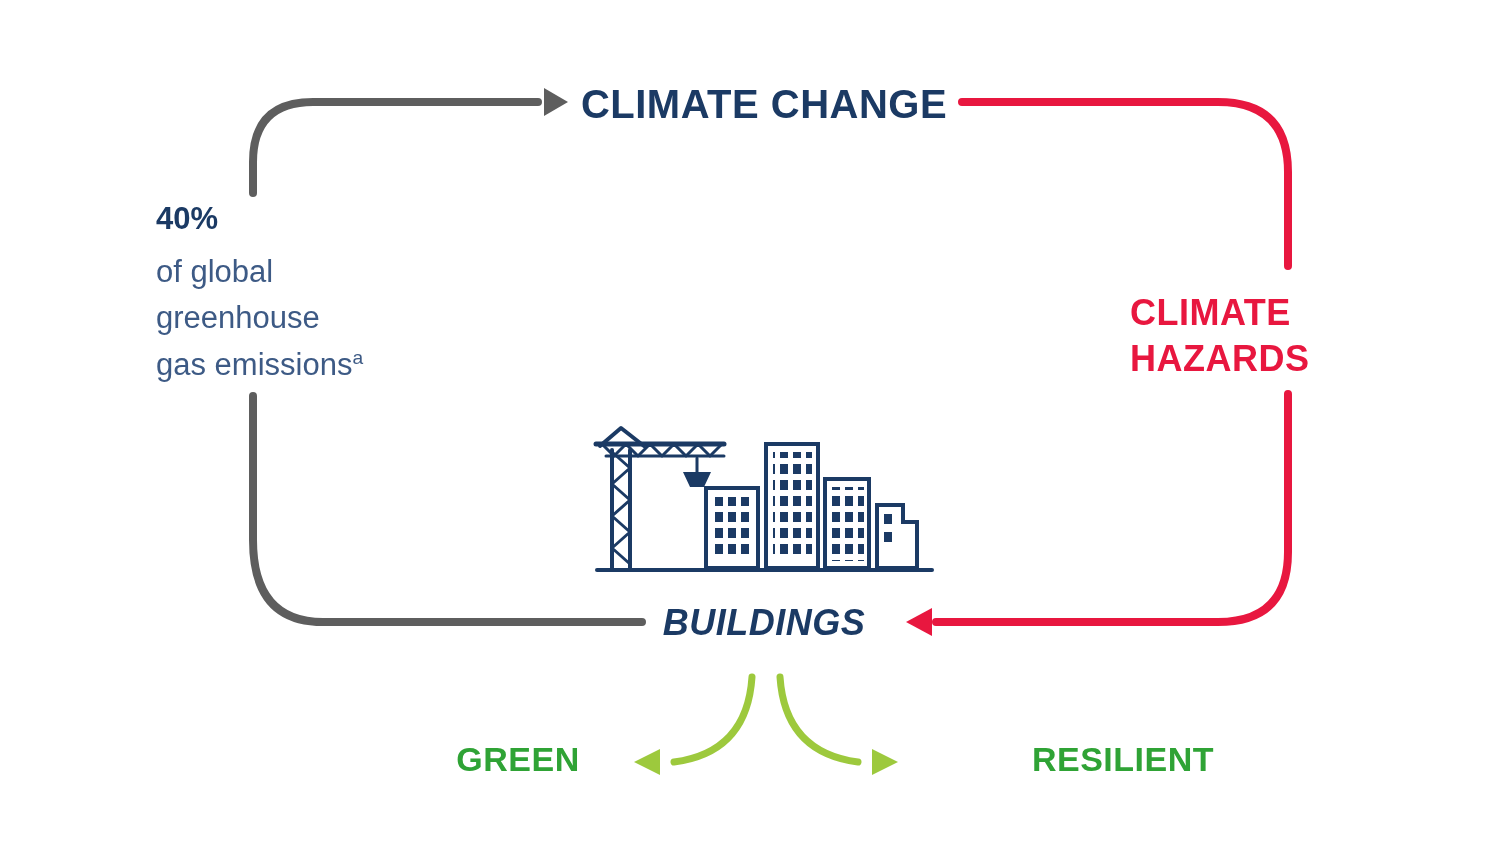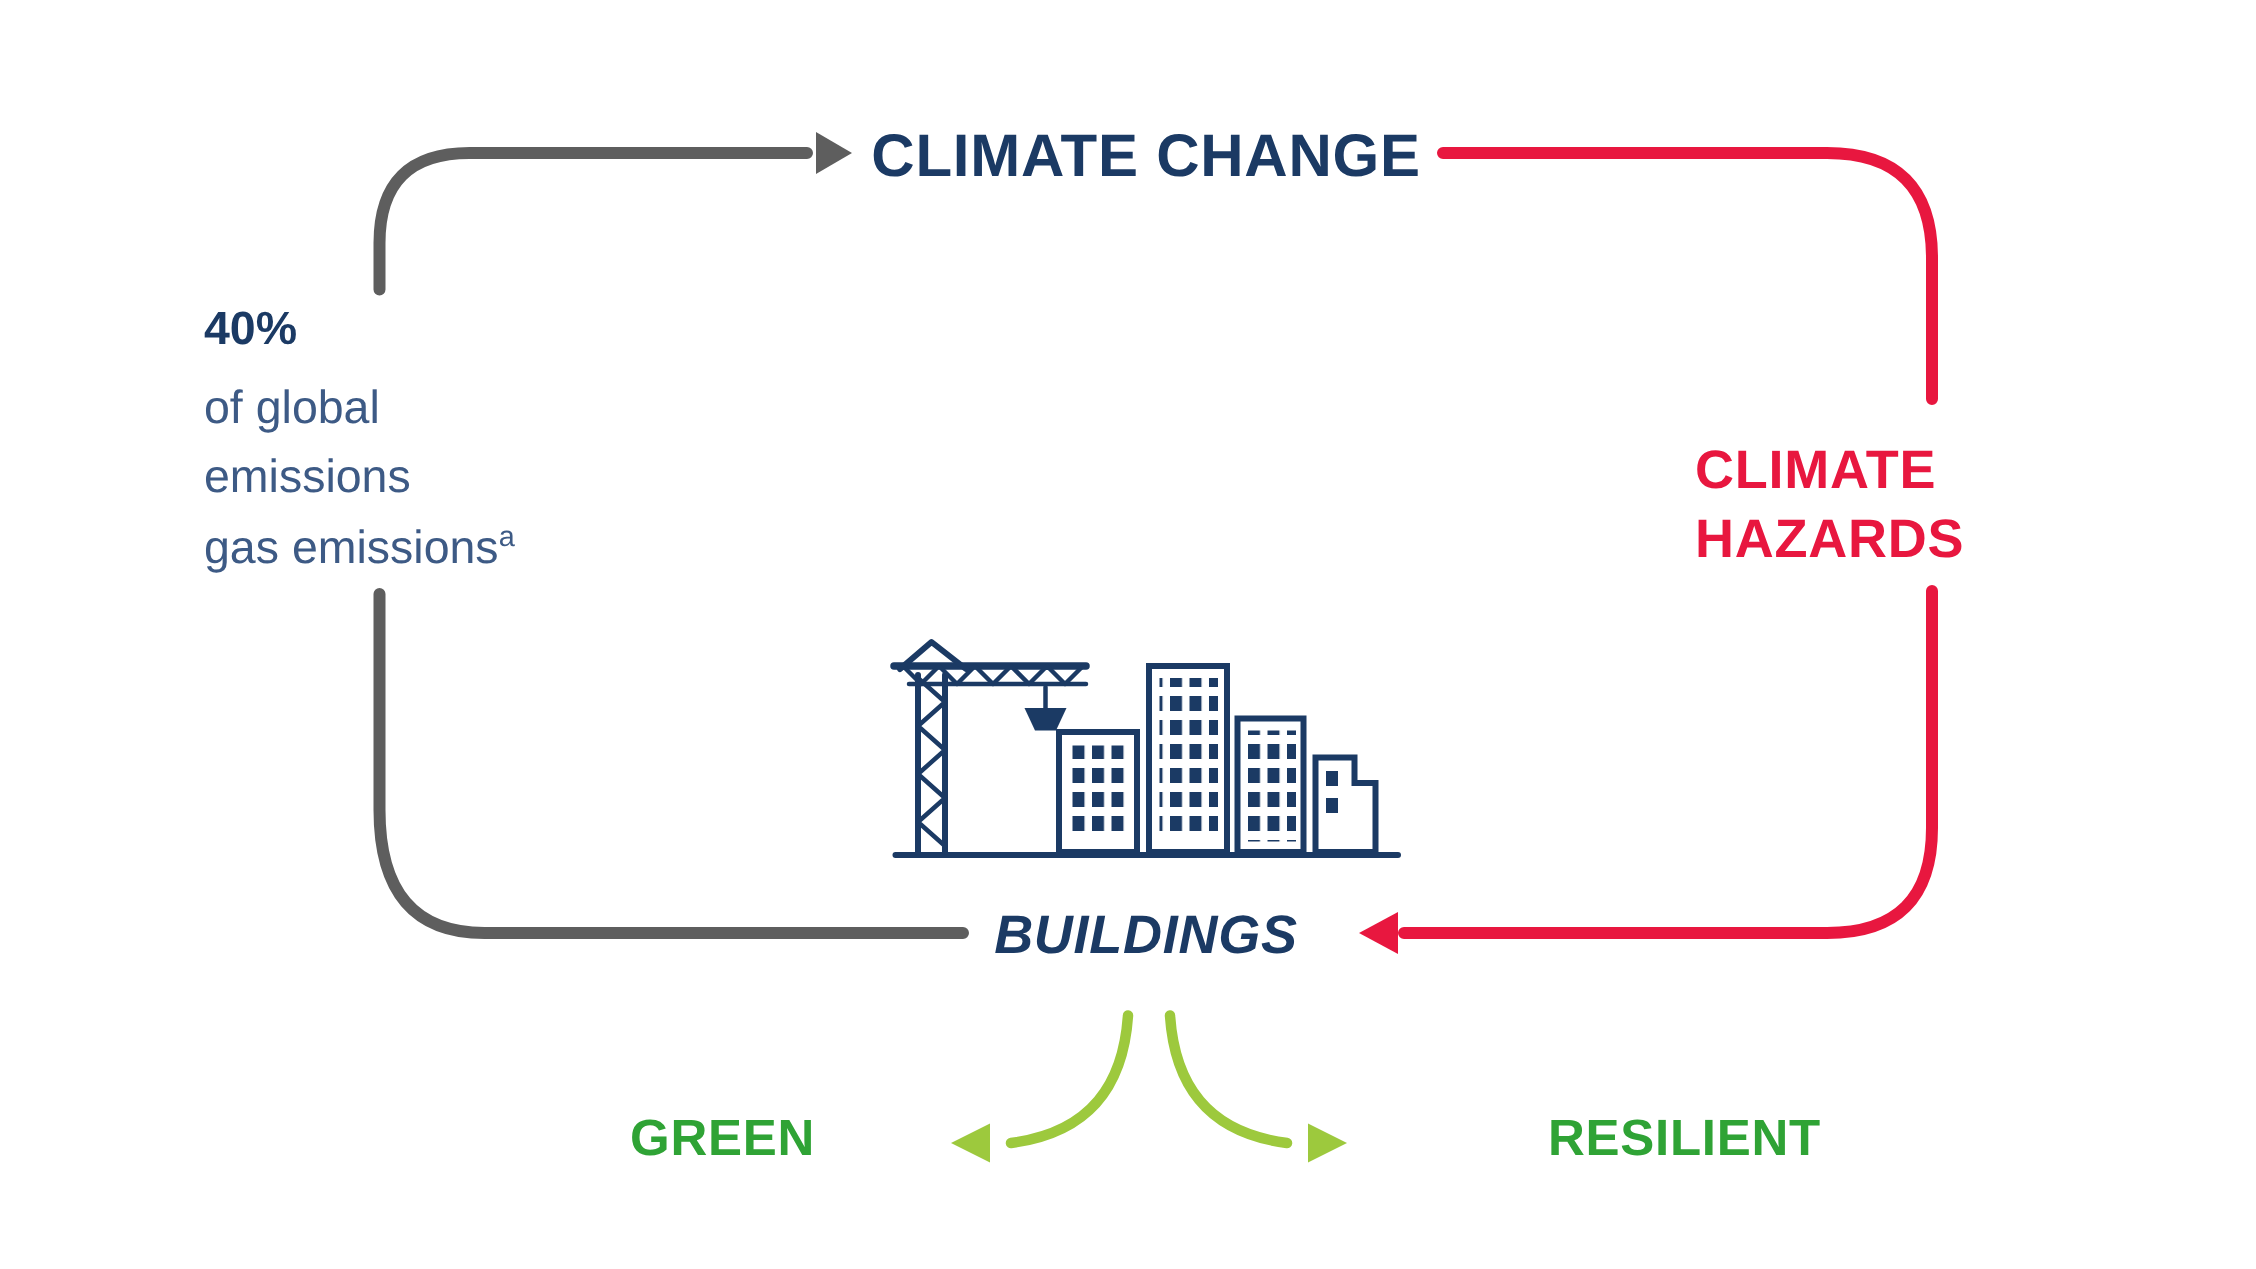--- a/index.html
+++ b/index.html
@@ -45,33 +45,33 @@
   }
   .buildings-label{
     left:564px; top:602px; width:400px;
     text-align:center;
     font-size:36px;
     color:var(--navy);
     font-style:italic;
   }
   .green-label{
     left:420px; top:740px; width:196px;
-    text-align:left;
+    text-align:center;
     font-size:34px;
     color:var(--green);
   }
   .resilient-label{
     left:914px; top:740px; width:300px;
     text-align:right;
     font-size:34px;
     color:var(--green);
   }
   .stat{
     position:absolute;
-    left:136px; top:196px; width:320px;
+    left:156px; top:196px; width:320px;
     font-size:31px;
     color:var(--slate);
     line-height:1.5;
   }
   .stat .stat-value{
     display:block;
     font-weight:700;
     color:var(--navy);
     margin-bottom:6px;
   }
@@ -175,17 +175,17 @@
 
   <div class="label buildings-label">BUILDINGS</div>
 
   <div class="label green-label">GREEN</div>
 
   <div class="label resilient-label">RESILIENT</div>
 
   <div class="stat">
     <span class="stat-value">40%</span>
     <span>of global</span><br>
-    <span>emissions</span><br>
+    <span>greenhouse</span><br>
     <span>gas emissions</span><sup>a</sup>
   </div>
 
 </div>
 
 </body></html>

